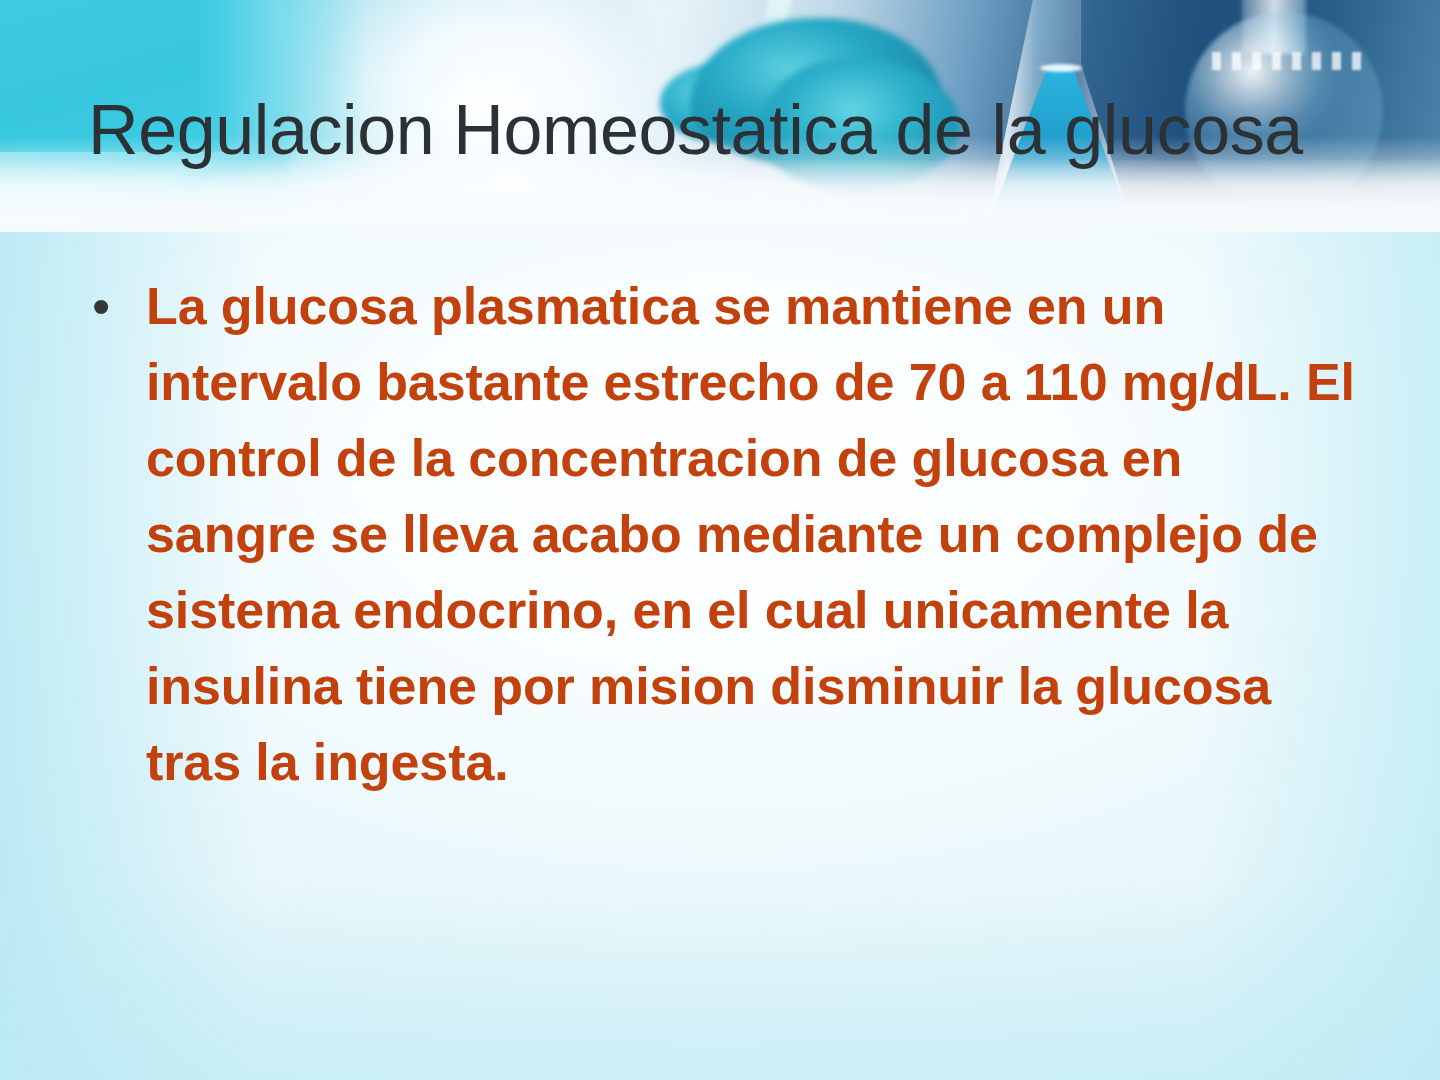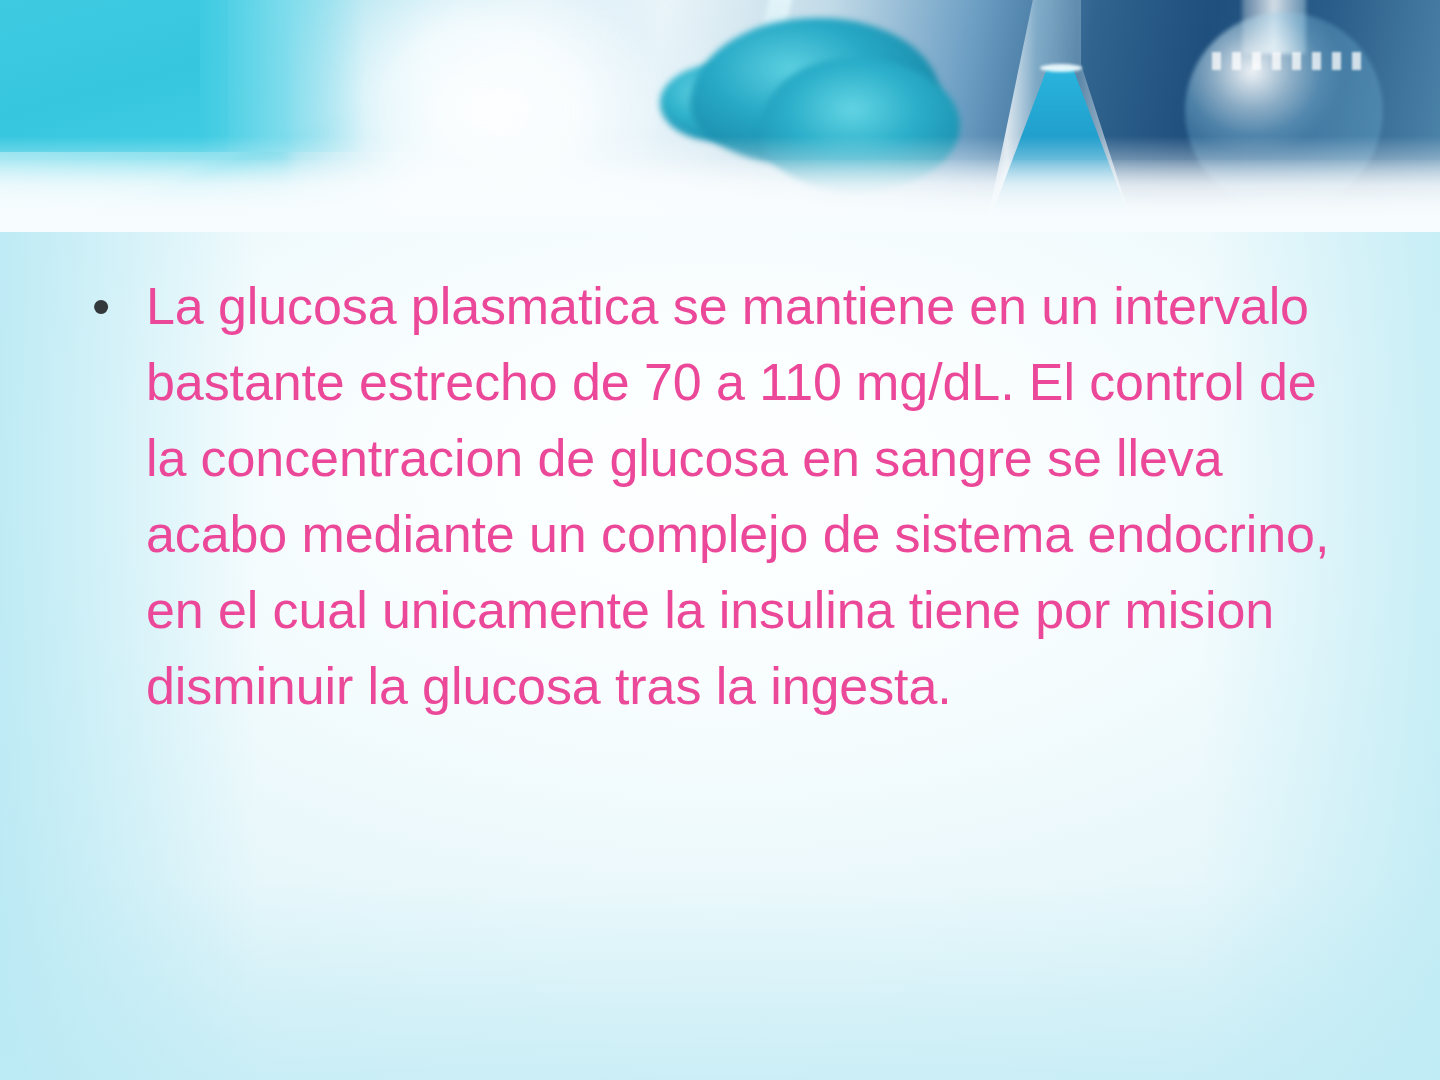--- a/index.html
+++ b/index.html
@@ -278,22 +278,22 @@
     font-size: 52px;
     line-height: 76px;
     color: #33383a;
     text-align: left;
     padding-left: 4px;
   }
   .bullet-text {
     flex: 1 1 auto;
     font-size: 52px;
     line-height: 76px;
-    color: #ec4899;
-    font-weight: 400;
+    color: #c2410c;
+    font-weight: 700;
     letter-spacing: -0.1px;
   }
 </style>
 </head>
 <body>
 
 <div class="slide">
 
   <div class="bg-base"></div>
   <div class="bg-radial"></div>
@@ -320,20 +320,21 @@
     <div class="hp-beaker-rim"></div>
     <div class="hp-glove-a"></div>
     <div class="hp-glove-b"></div>
 
     <div class="hp-bench"></div>
     <div class="hp-cyan-block"></div>
     <div class="hp-cyan-fade"></div>
     <div class="hp-fade-bottom"></div>
   </div>
 
+  <div class="title">Regulacion Homeostatica de la glucosa</div>
 
   <div class="body">
     <div class="bullet-row">
       <span class="bullet-mark">•</span>
       <span class="bullet-text">La glucosa plasmatica se mantiene en un intervalo bastante estrecho de 70 a 110 mg/dL. El control de la concentracion de glucosa en sangre se lleva acabo mediante un complejo de sistema endocrino, en el cual unicamente la insulina tiene por mision disminuir la glucosa tras la ingesta.</span>
     </div>
   </div>
 
 </div>
 

